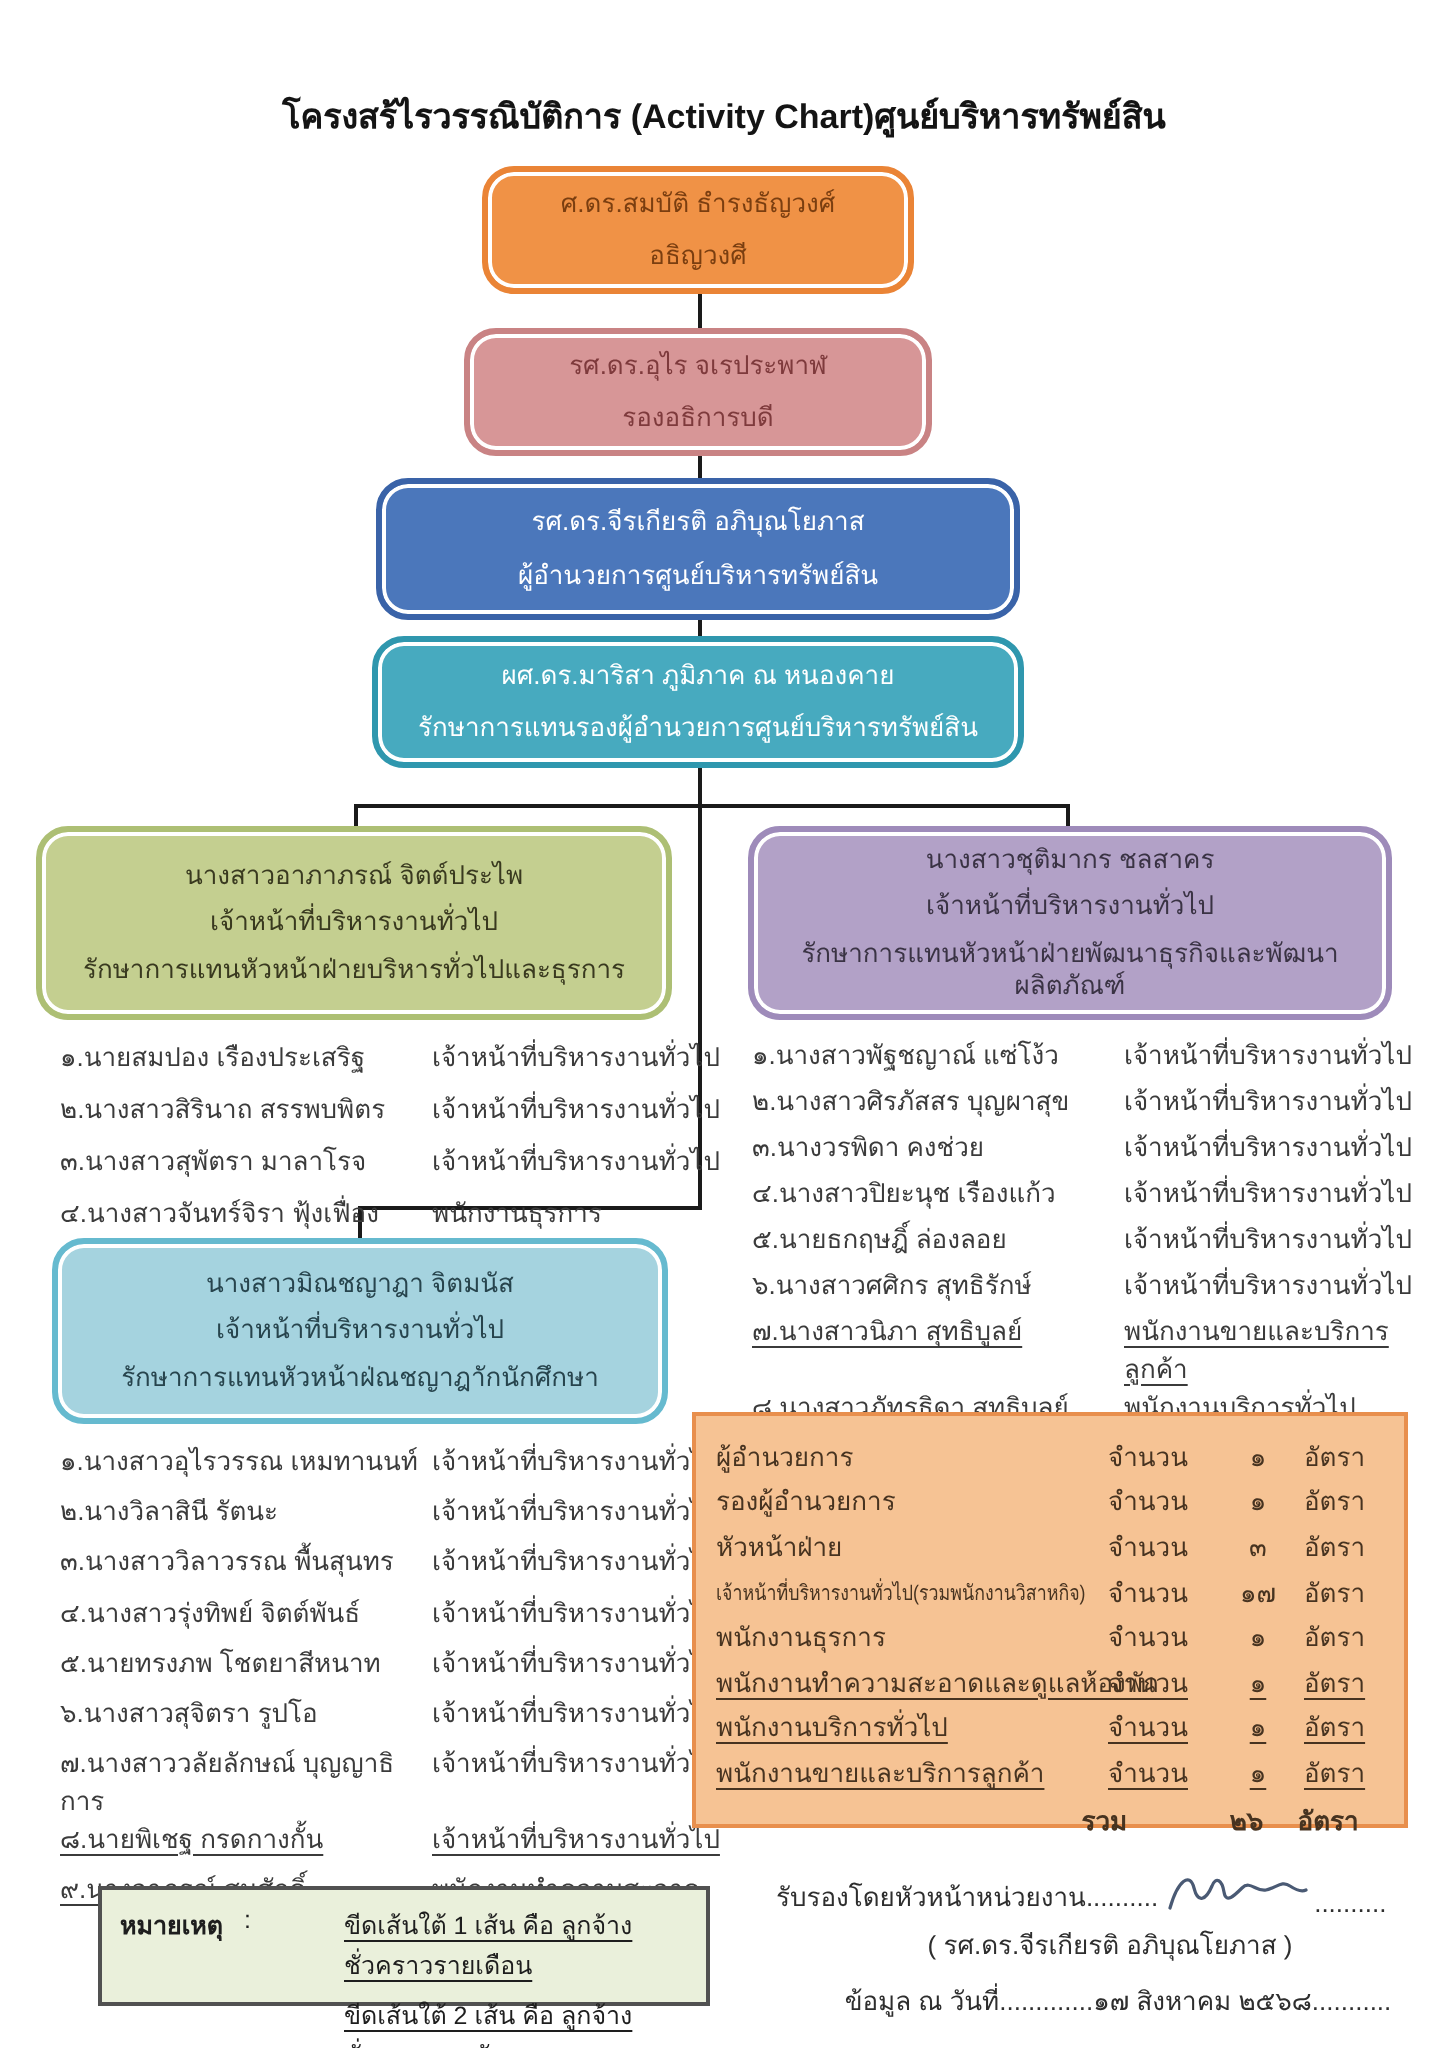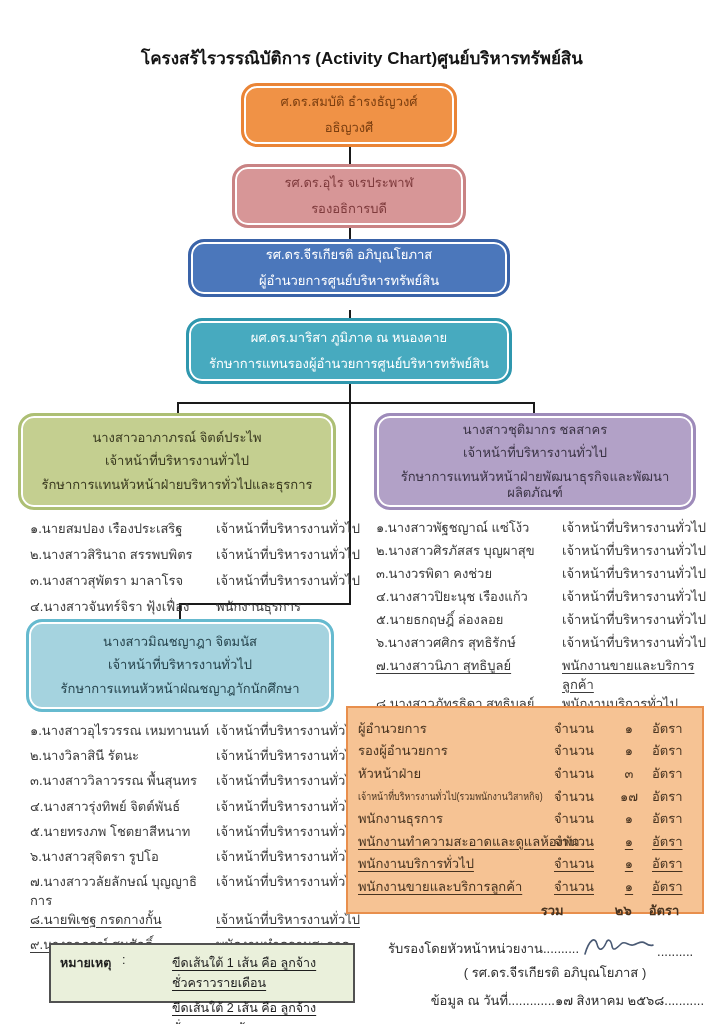--- a/index.html
+++ b/index.html
@@ -47,21 +47,21 @@
            background:#EAF0DB;border:2px solid #515151;box-sizing:border-box;
            display:flex;padding:8px 9px;font-size:12.5px;color:#1e1e1e;}
   .notebox .nlabel{font-weight:bold;width:62px;flex:none;}
   .notebox .ncolon{width:14px;flex:none;}
   .notebox .nlines{display:flex;flex-direction:column;gap:5px;margin-left:36px;}
   
   .sig{position:absolute;left:388px;top:934px;width:316px;font-size:13px;color:#2E2E2E;}
   .sigrow1{display:flex;align-items:flex-end;}
   .sigrow1 .svgwrap{margin:0 2px -4px 2px;}
   .sigrow2{margin-top:3px;text-align:center;padding-left:18px;}
-  .sigrow3{margin-top:7px;text-align:right;padding-left:26px;}
+  .sigrow3{margin-top:7px;text-align:center;padding-left:26px;}
 </style>
 </head>
 <body>
 
 <div class="page">
 
   <div class="title">โครงสร้ไรวรรณิบัติการ (Activity Chart)ศูนย์บริหารทรัพย์สิน</div>
 
   <div class="vline" style="left:349px;top:147px;height:17px;"></div>
   <div class="vline" style="left:349px;top:228px;height:11px;"></div>
@@ -77,21 +77,21 @@
   <div class="node orange gap10" style="left:241px;top:83px;width:216px;height:64px;">
     <div class="l">ศ.ดร.สมบัติ ธำรงธัญวงศ์</div>
     <div class="l">อธิญวงศี</div>
   </div>
 
   <div class="node pink gap10" style="left:232px;top:164px;width:234px;height:64px;">
     <div class="l">รศ.ดร.อุไร จเรประพาฬ</div>
     <div class="l">รองอธิการบดี</div>
   </div>
 
-  <div class="node blue gap10" style="left:188px;top:239px;width:322px;height:58px;">
+  <div class="node blue gap10" style="left:188px;top:239px;width:322px;height:71px;">
     <div class="l">รศ.ดร.จีรเกียรติ อภิบุณโยภาส</div>
     <div class="l">ผู้อำนวยการศูนย์บริหารทรัพย์สิน</div>
   </div>
 
   <div class="node teal gap10" style="left:186px;top:318px;width:326px;height:66px;">
     <div class="l">ผศ.ดร.มาริสา ภูมิภาค ณ หนองคาย</div>
     <div class="l">รักษาการแทนรองผู้อำนวยการศูนย์บริหารทรัพย์สิน</div>
   </div>
 
   <div class="node green gap7" style="left:18px;top:413px;width:318px;height:97px;">

